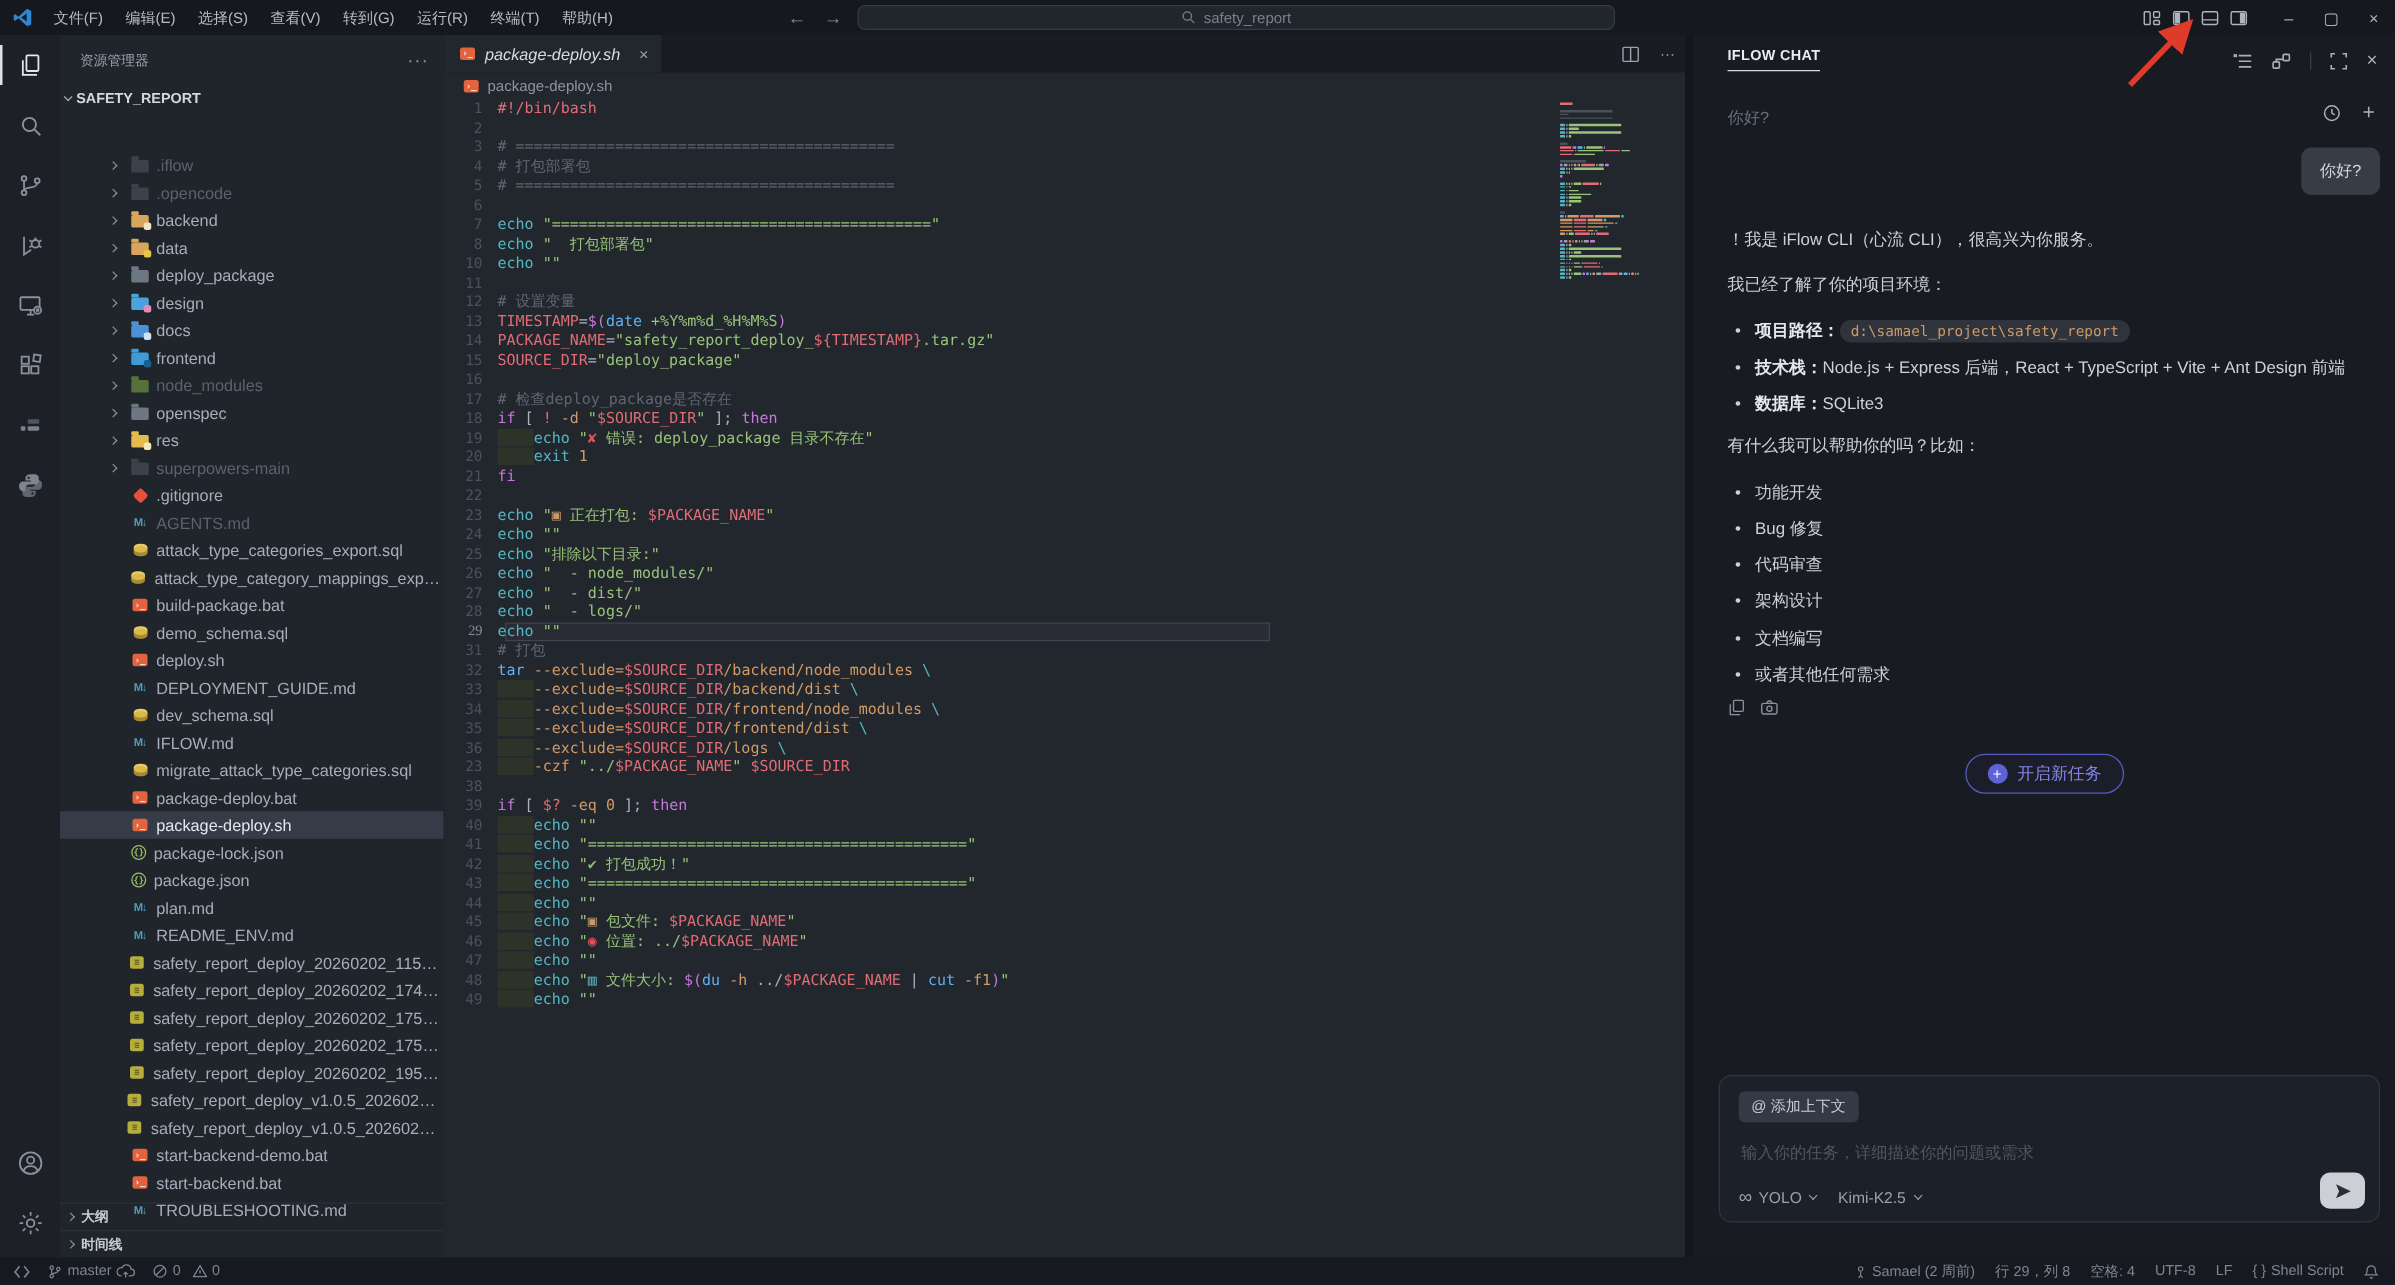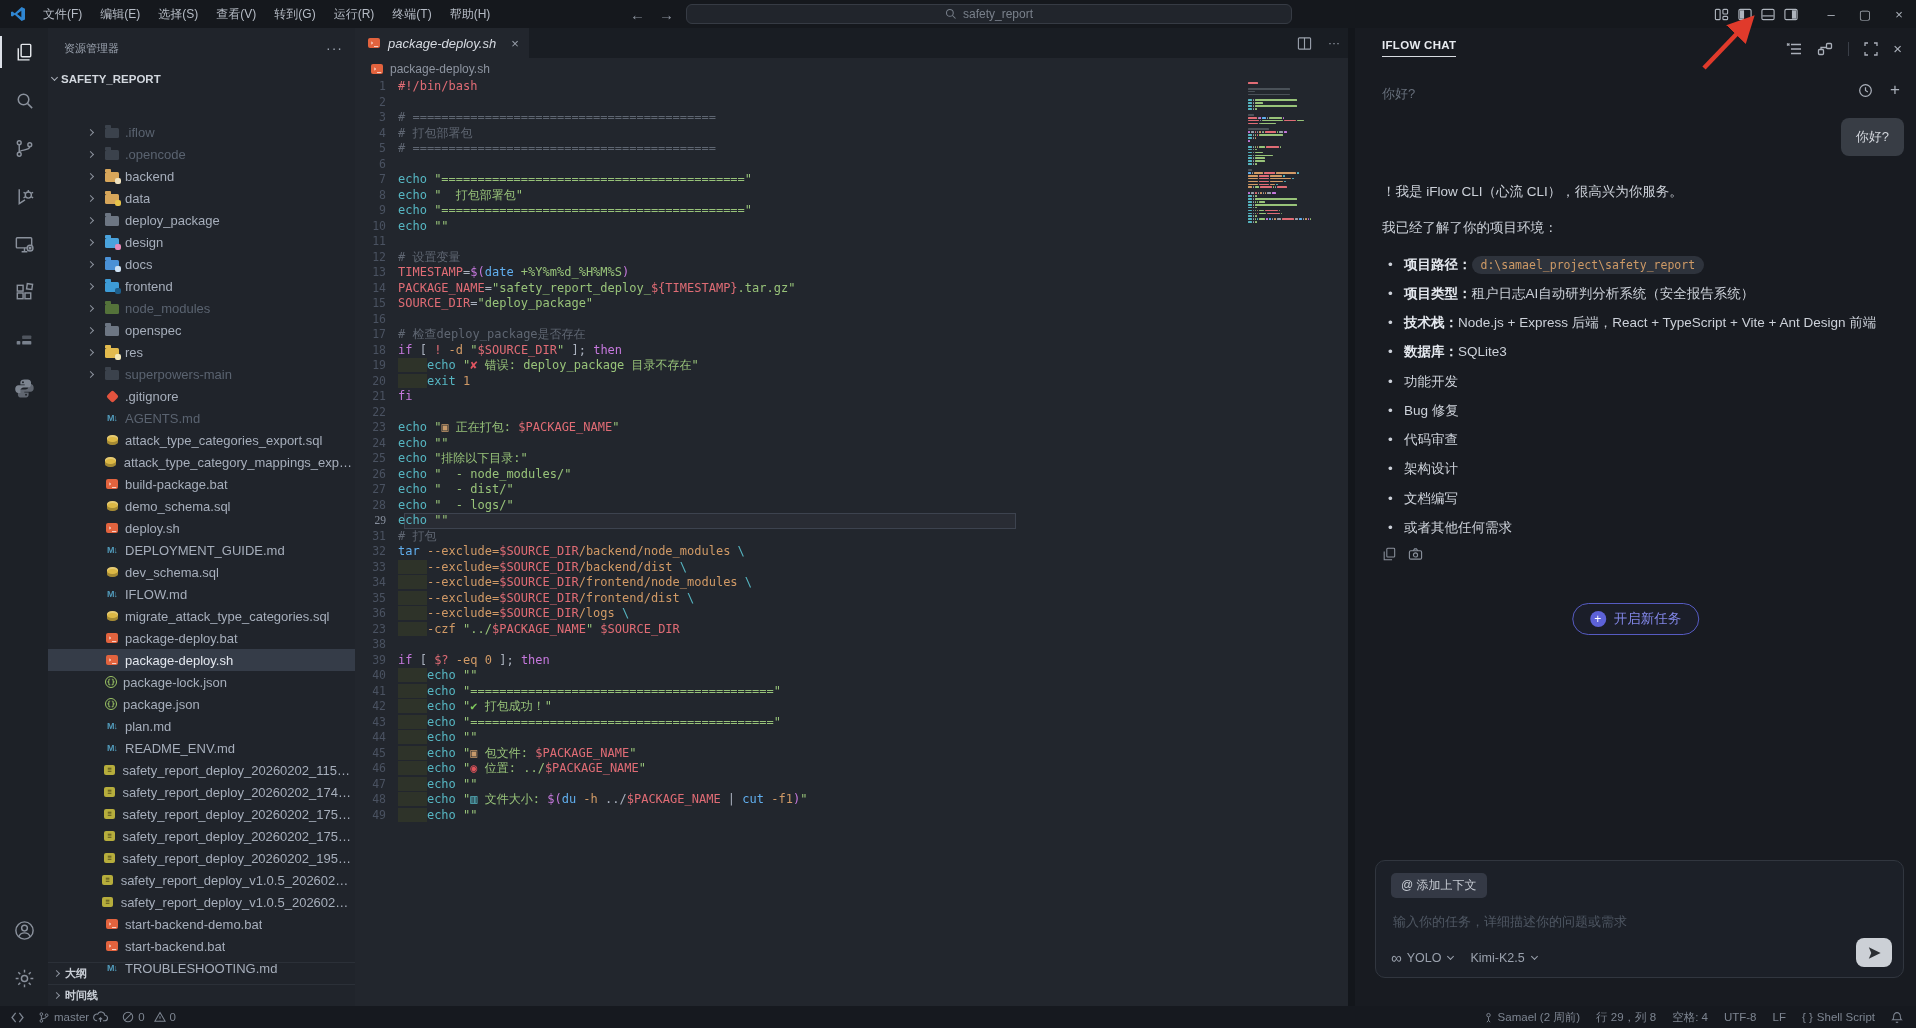--- a/index.html
+++ b/index.html
@@ -562,21 +562,20 @@
   <div class="code">
     <div>
         <div class="cline"><span class="ln">1</span><span class="lc"><span class="tk-v">#!/bin/bash</span></span></div>
         <div class="cline"><span class="ln">2</span><span class="lc"></span></div>
         <div class="cline"><span class="ln">3</span><span class="lc"><span class="tk-cm"># ==========================================</span></span></div>
         <div class="cline"><span class="ln">4</span><span class="lc"><span class="tk-cm"># 打包部署包</span></span></div>
         <div class="cline"><span class="ln">5</span><span class="lc"><span class="tk-cm"># ==========================================</span></span></div>
         <div class="cline"><span class="ln">6</span><span class="lc"></span></div>
         <div class="cline"><span class="ln">7</span><span class="lc"><span class="tk-c">echo</span><span class="tk-d"> </span><span class="tk-s">"=========================================="</span></span></div>
         <div class="cline"><span class="ln">8</span><span class="lc"><span class="tk-c">echo</span><span class="tk-d"> </span><span class="tk-s">"  打包部署包"</span></span></div>
-        <div class="cline"><span class="ln">9</span><span class="lc"><span class="tk-c">echo</span><span class="tk-d"> </span><span class="tk-s">"=========================================="</span></span></div>
         <div class="cline"><span class="ln">10</span><span class="lc"><span class="tk-c">echo</span><span class="tk-d"> </span><span class="tk-s">""</span></span></div>
         <div class="cline"><span class="ln">11</span><span class="lc"></span></div>
         <div class="cline"><span class="ln">12</span><span class="lc"><span class="tk-cm"># 设置变量</span></span></div>
         <div class="cline"><span class="ln">13</span><span class="lc"><span class="tk-v">TIMESTAMP</span><span class="tk-d">=</span><span class="tk-k">$(</span><span class="tk-b">date</span><span class="tk-d"> </span><span class="tk-s">+%Y%m%d_%H%M%S</span><span class="tk-k">)</span></span></div>
         <div class="cline"><span class="ln">14</span><span class="lc"><span class="tk-v">PACKAGE_NAME</span><span class="tk-d">=</span><span class="tk-s">"safety_report_deploy_</span><span class="tk-v">${TIMESTAMP}</span><span class="tk-s">.tar.gz"</span></span></div>
         <div class="cline"><span class="ln">15</span><span class="lc"><span class="tk-v">SOURCE_DIR</span><span class="tk-d">=</span><span class="tk-s">"deploy_package"</span></span></div>
         <div class="cline"><span class="ln">16</span><span class="lc"></span></div>
         <div class="cline"><span class="ln">17</span><span class="lc"><span class="tk-cm"># 检查deploy_package是否存在</span></span></div>
         <div class="cline"><span class="ln">18</span><span class="lc"><span class="tk-k">if</span><span class="tk-d"> [ </span><span class="tk-v">!</span><span class="tk-d"> </span><span class="tk-o">-d</span><span class="tk-d"> </span><span class="tk-s">"</span><span class="tk-v">$SOURCE_DIR</span><span class="tk-s">"</span><span class="tk-d"> ]; </span><span class="tk-k">then</span></span></div>
         <div class="cline"><span class="ln">19</span><span class="lc"><span class="tk-ind">    </span><span class="tk-c">echo</span><span class="tk-d"> </span><span class="tk-s">"</span><span class="tk-ex">✘</span><span class="tk-s"> 错误: deploy_package 目录不存在"</span></span></div>
@@ -911,24 +910,24 @@
         </svg>
       </span>
     <span style="font-size:17px;line-height:14px;">+</span>
   </div>
   <div class="bubble">你好?</div>
   <div class="msg">
     <p>！我是 iFlow CLI（心流 CLI），很高兴为你服务。</p>
     <p>我已经了解了你的项目环境：</p>
     <ul>
         <li><b>项目路径：</b><span class="chip-code">d:\samael_project\safety_report</span></li>
-        <li><b>项目类型：</b>租户日志AI自动研判分析系统（安全报告系统）</li>
         <li><b>技术栈：</b>Node.js + Express 后端，React + TypeScript + Vite + Ant Design 前端</li>
         <li><b>数据库：</b>SQLite3</li>
       </ul>
+    <p style="margin-top:14px">有什么我可以帮助你的吗？比如：</p>
     <ul>
         <li>功能开发</li>
         <li>Bug 修复</li>
         <li>代码审查</li>
         <li>架构设计</li>
         <li>文档编写</li>
         <li>或者其他任何需求</li>
       </ul>
     <div class="acts">
       <span>

